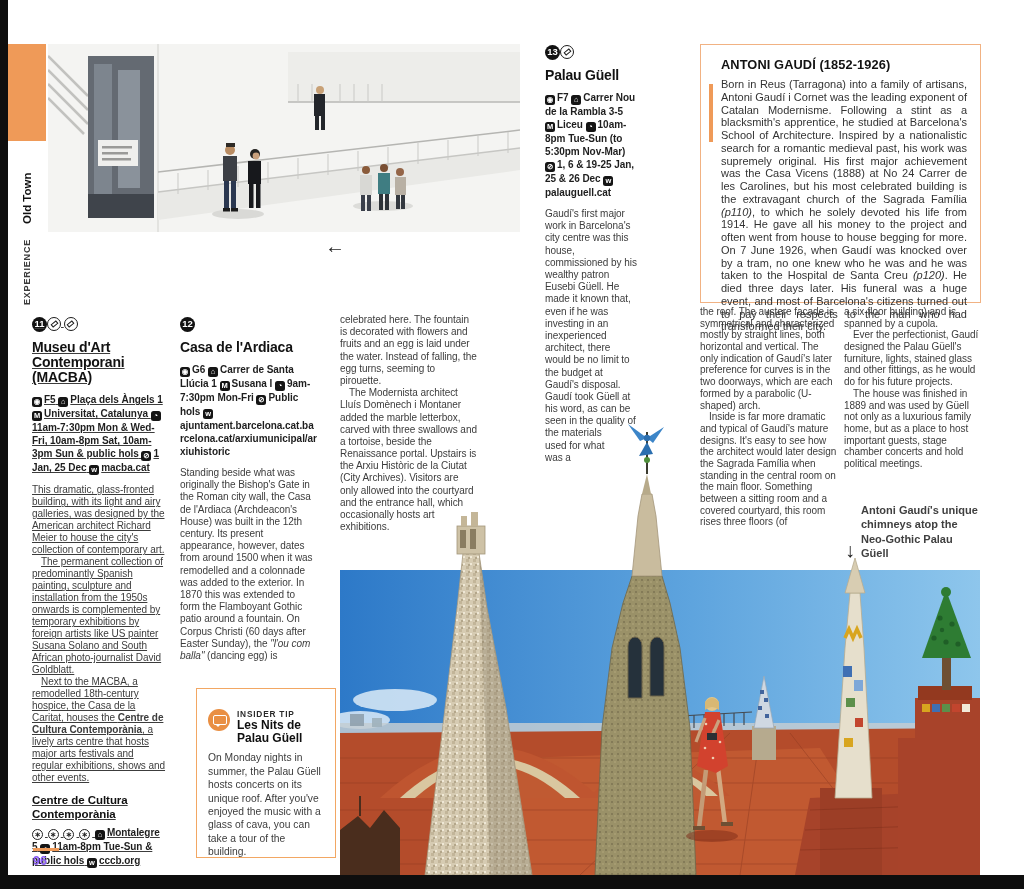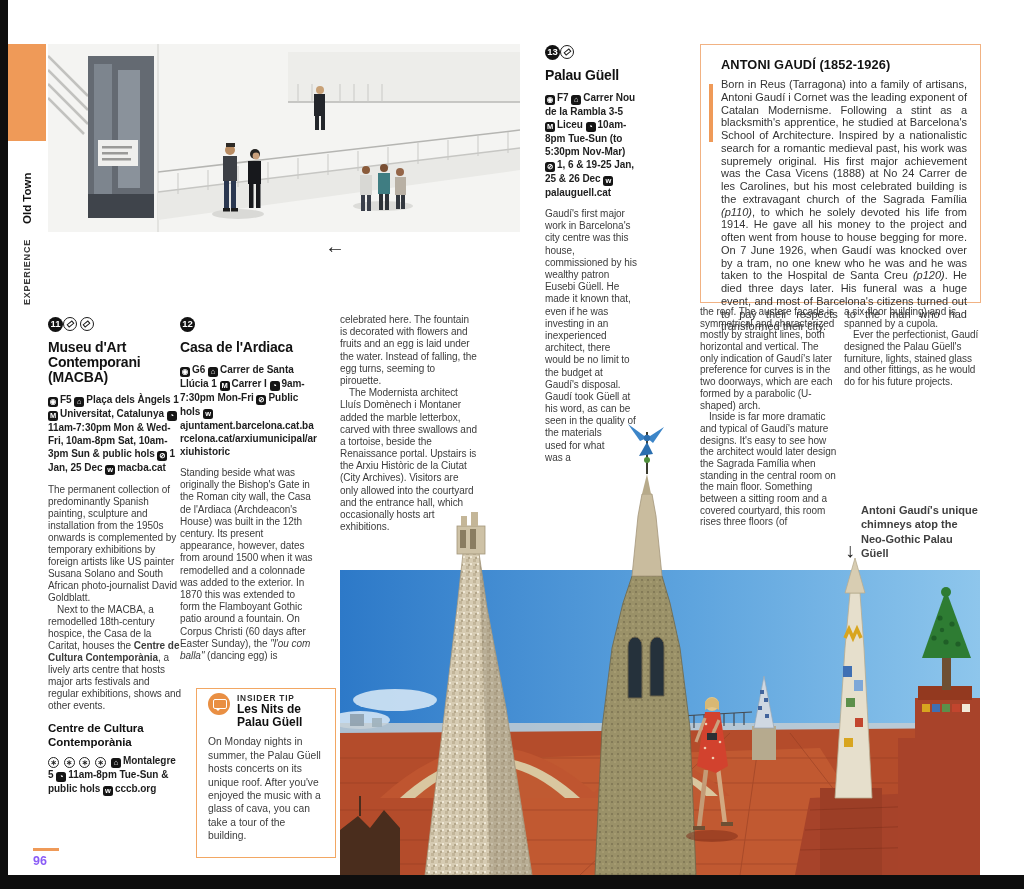--- a/index.html
+++ b/index.html
@@ -19,21 +19,21 @@
   .spine .sec { font-size:11.5px; font-weight:700; color:#101010; }
 
   .photo-top { position:absolute; left:48px; top:44px; width:472px; height:188px; overflow:hidden; background:#f3f3f1; }
   .photo-big { position:absolute; left:340px; top:398px; width:640px; height:477px; pointer-events:none; }
   .photo-top svg, .photo-big svg { display:block; width:100%; height:100%; }
 
   .cap-top-arrow { position:absolute; left:325px; top:236px; font-size:20px; color:#1d1d1d; line-height:1; }
   .cap-top { position:absolute; left:325px; top:261px; width:178px; font-size:10.4px; font-weight:700; color:#404040; line-height:1.3; }
 
   .col { position:absolute; font-size:10px; line-height:1.22; color:#3c3c3c; letter-spacing:-.05px; }
-  .c1 { left:48px;  top:316px; width:135px; line-height:1.2; }
+  .c1 { left:32px;  top:316px; width:135px; line-height:1.2;text-decoration:underline; }
   .c2 { left:180px; top:316px; width:137px; }
   .c3 { left:340px; top:314px; width:137px; height:254px; overflow:hidden; }
   .c4 { left:545px; top:44px;  width:138px; height:527px; overflow:hidden; }
   .c5a{ left:700px; top:306px; width:137px; height:266px; overflow:hidden; line-height:1.17; }
   .c5b{ left:844px; top:306px; width:136px; height:198px; overflow:hidden; line-height:1.17; }
 
   .ehead { display:flex; align-items:center; margin-bottom:8px; height:16px; }
   .numb { width:15px; height:15px; border-radius:50%; background:#121212; color:#fff; font-weight:700;
           font-size:9.5px; display:flex; align-items:center; justify-content:center; flex:none; }
   .circo { width:14px; height:14px; border-radius:50%; border:1.3px solid #1c1c1c; display:inline-flex;
@@ -46,21 +46,21 @@
           font-size:7.5px; line-height:10px; text-align:center; font-weight:700; vertical-align:-1px; margin-right:2px; }
   .dico.circ { background:transparent; color:#222; border:1px solid #222; border-radius:50%; width:11px; height:11px; line-height:9px; }
 
   .bodytx p { margin:0; }
   .bodytx p + p { text-indent:9px; }
   .subhead { font-size:11.5px; font-weight:700; color:#101010; line-height:1.15; margin-top:10px; margin-bottom:5px; }
 
   .fl1 { float:right; clear:right; width:46px; height:40px; margin-top:352px; }
   .fl2 { float:right; clear:right; width:72px; height:134px; }
 
-  .tip { position:absolute; left:196px; top:688px; width:140px; height:170px; border:1.5px solid #f2a763; padding:4px 9px 0 11px; }
+  .tip { position:absolute; left:196px; top:688px; width:140px; height:170px; border:1.5px solid #f2a763; padding:20px 9px 0 11px; }
   .tip-head { display:flex; gap:7px; margin-bottom:6px; }
   .tip-ico { width:22px; height:22px; border-radius:50%; background:#e98f43; flex:none; position:relative; }
   .tip-ico::before { content:""; position:absolute; left:5px; top:6px; width:12px; height:8px; border:1.3px solid #fff; border-radius:2px; }
   .tip-ico::after  { content:""; position:absolute; left:7px; top:15px; width:0; height:0;
                      border:3px solid transparent; border-top-color:#fff; }
   .tip-label { font-size:8.3px; font-weight:700; letter-spacing:.8px; color:#2a2a2a; }
   .tip-title { font-size:12px; font-weight:700; line-height:1.1; color:#0f0f0f; }
   .tip-body  { font-size:10.3px; line-height:1.3; color:#3c3c3c; }
 
   .gbox { position:absolute; left:700px; top:44px; width:281px; height:259px; border:1.5px solid #f1b283;
@@ -180,33 +180,34 @@
       <span class="numb">11</span>
       <span><span class="circo">
             <i class="tk"></i>
           </span> <span class="circo">
             <i class="tk"></i>
           </span> </span>
     </div>
     <h3 class="etitle">Museu d'Art Contemporani (MACBA)</h3>
     <p class="dtl"><span class="dico">◉</span><b>F5</b> <span class="dico">⌂</span><b>Plaça dels Àngels 1</b> <span class="dico">M</span><b>Universitat, Catalunya</b> <span class="dico">◔</span><b>11am-7:30pm Mon &amp; Wed-Fri, 10am-8pm Sat, 10am-3pm Sun &amp; public hols</b> <span class="dico">⊘</span><b>1 Jan, 25 Dec</b> <span class="dico">w</span><b>macba.cat</b> </p>
     <div class="bodytx">
+        <p>This dramatic, glass-fronted building, with its light and airy galleries, was designed by the American architect Richard Meier to house the city's collection of contemporary art.</p>
         <p>The permanent collection of predominantly Spanish painting, sculpture and installation from the 1950s onwards is complemented by temporary exhibitions by foreign artists like US painter Susana Solano and South African photo-journalist David Goldblatt.</p>
         <p>Next to the MACBA, a remodelled 18th-century hospice, the Casa de la Caritat, houses the <b>Centre de Cultura Contemporània</b>, a lively arts centre that hosts major arts festivals and regular exhibitions, shows and other events.</p>
       </div>
     <h4 class="subhead">Centre de Cultura Contemporània</h4>
     <p class="dtl"><span class="dico circ">∗</span> <span class="dico circ">∗</span> <span class="dico circ">∗</span> <span class="dico circ">∗</span> <span class="dico">⌂</span><b>Montalegre 5</b> <span class="dico">◔</span><b>11am-8pm Tue-Sun &amp; public hols</b> <span class="dico">w</span><b>cccb.org</b> </p>
   </div>
 
   <div class="col c2">
     <div class="ehead">
       <span class="numb">12</span>
     </div>
     <h3 class="etitle">Casa de l'Ardiaca</h3>
-    <p class="dtl"><span class="dico">◉</span><b>G6</b> <span class="dico">⌂</span><b>Carrer de Santa Llúcia 1</b> <span class="dico">M</span><b>Carrer I</b> <span class="dico">◔</span><b>9am-7:30pm Mon-Fri</b> <span class="dico">⊘</span><b>Public hols</b> <span class="dico">w</span><b>ajuntament.barcelona.cat.barcelona.cat/arxiumunicipal/arxiuhistoric</b> </p>
+    <p class="dtl"><span class="dico">◉</span><b>G6</b> <span class="dico">⌂</span><b>Carrer de Santa Llúcia 1</b> <span class="dico">M</span><b>Susana I</b> <span class="dico">◔</span><b>9am-7:30pm Mon-Fri</b> <span class="dico">⊘</span><b>Public hols</b> <span class="dico">w</span><b>ajuntament.barcelona.cat.barcelona.cat/arxiumunicipal/arxiuhistoric</b> </p>
     <div class="bodytx">
         <p>Standing beside what was originally the Bishop's Gate in the Roman city wall, the Casa de l'Ardiaca (Archdeacon's House) was built in the 12th century. Its present appearance, however, dates from around 1500 when it was remodelled and a colonnade was added to the exterior. In 1870 this was extended to form the Flamboyant Gothic patio around a fountain. On Corpus Christi (60 days after Easter Sunday), the <i>"l'ou com balla"</i> (dancing egg) is</p>
       </div>
   </div>
 
   <div class="tip">
     <div class="tip-head">
       <span class="tip-ico"></span>
       <span>
         <div class="tip-label">INSIDER TIP</div>
@@ -245,20 +246,21 @@
       </div>
   </div>
 
   <div class="col c5a bodytx">
       <p>the roof. The austere façade is symmetrical and characterized mostly by straight lines, both horizontal and vertical. The only indication of Gaudí's later preference for curves is in the two doorways, which are each formed by a parabolic (U-shaped) arch.</p>
       <p>Inside is far more dramatic and typical of Gaudí's mature designs. It's easy to see how the architect would later design the Sagrada Família when standing in the central room on the main floor. Something between a sitting room and a covered courtyard, this room rises three floors (of</p>
     </div>
   <div class="col c5b bodytx">
       <p>a six-floor building) and is spanned by a cupola.</p>
       <p>Ever the perfectionist, Gaudí designed the Palau Güell's furniture, lights, stained glass and other fittings, as he would do for his future projects.</p>
+      <p>The house was finished in 1889 and was used by Güell not only as a luxurious family home, but as a place to host important guests, stage chamber concerts and hold political meetings.</p>
     </div>
 
   <div class="cap-bot">
     <span class="arr">↓</span>
     <span class="txt">Antoni Gaudí's unique chimneys atop the Neo-Gothic Palau Güell</span>
   </div>
 
   <div class="photo-big">
     <svg viewBox="0 0 640 477">
       <defs>

